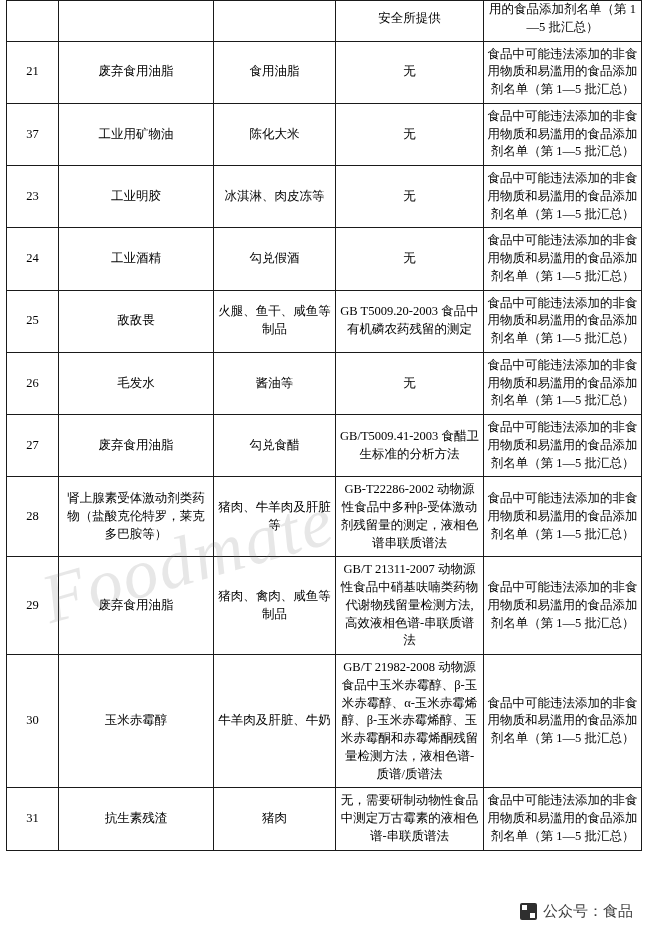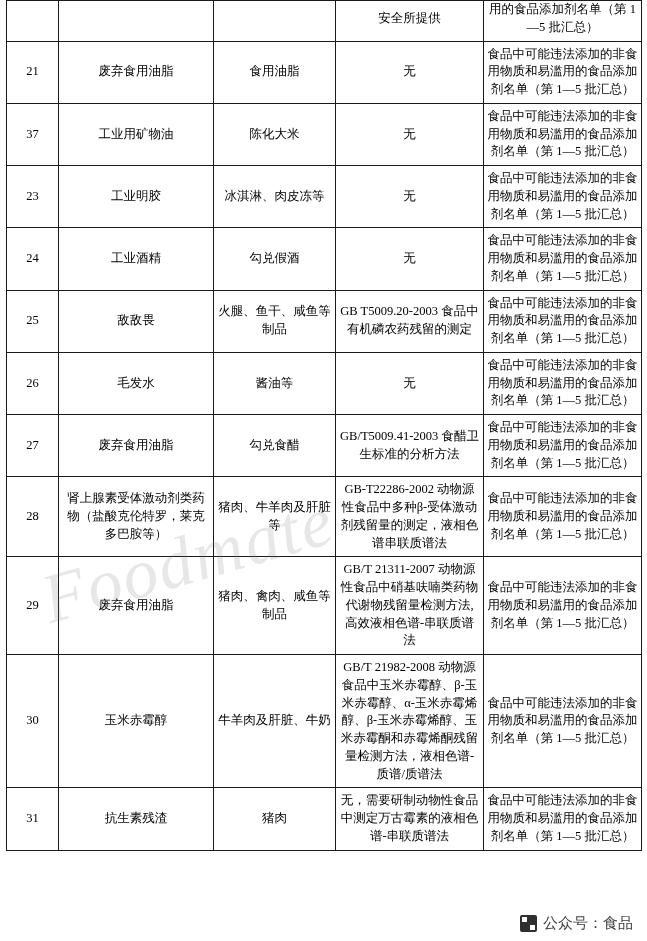--- a/index.html
+++ b/index.html
@@ -59,21 +59,21 @@
     font-size: 70px;
     color: rgba(120,120,120,0.18);
     transform: rotate(-16deg);
     letter-spacing: 2px;
     pointer-events: none;
     white-space: nowrap;
   }
   .footer-brand {
     position: absolute;
     right: 14px;
-    bottom: 8px;
+    bottom: 20px;
     display: flex;
     align-items: center;
     gap: 6px;
     font-family: "Liberation Sans", sans-serif;
     font-size: 15px;
     color: #3d3d3d;
   }
   .footer-brand .qr {
     width: 17px;
     height: 17px;

